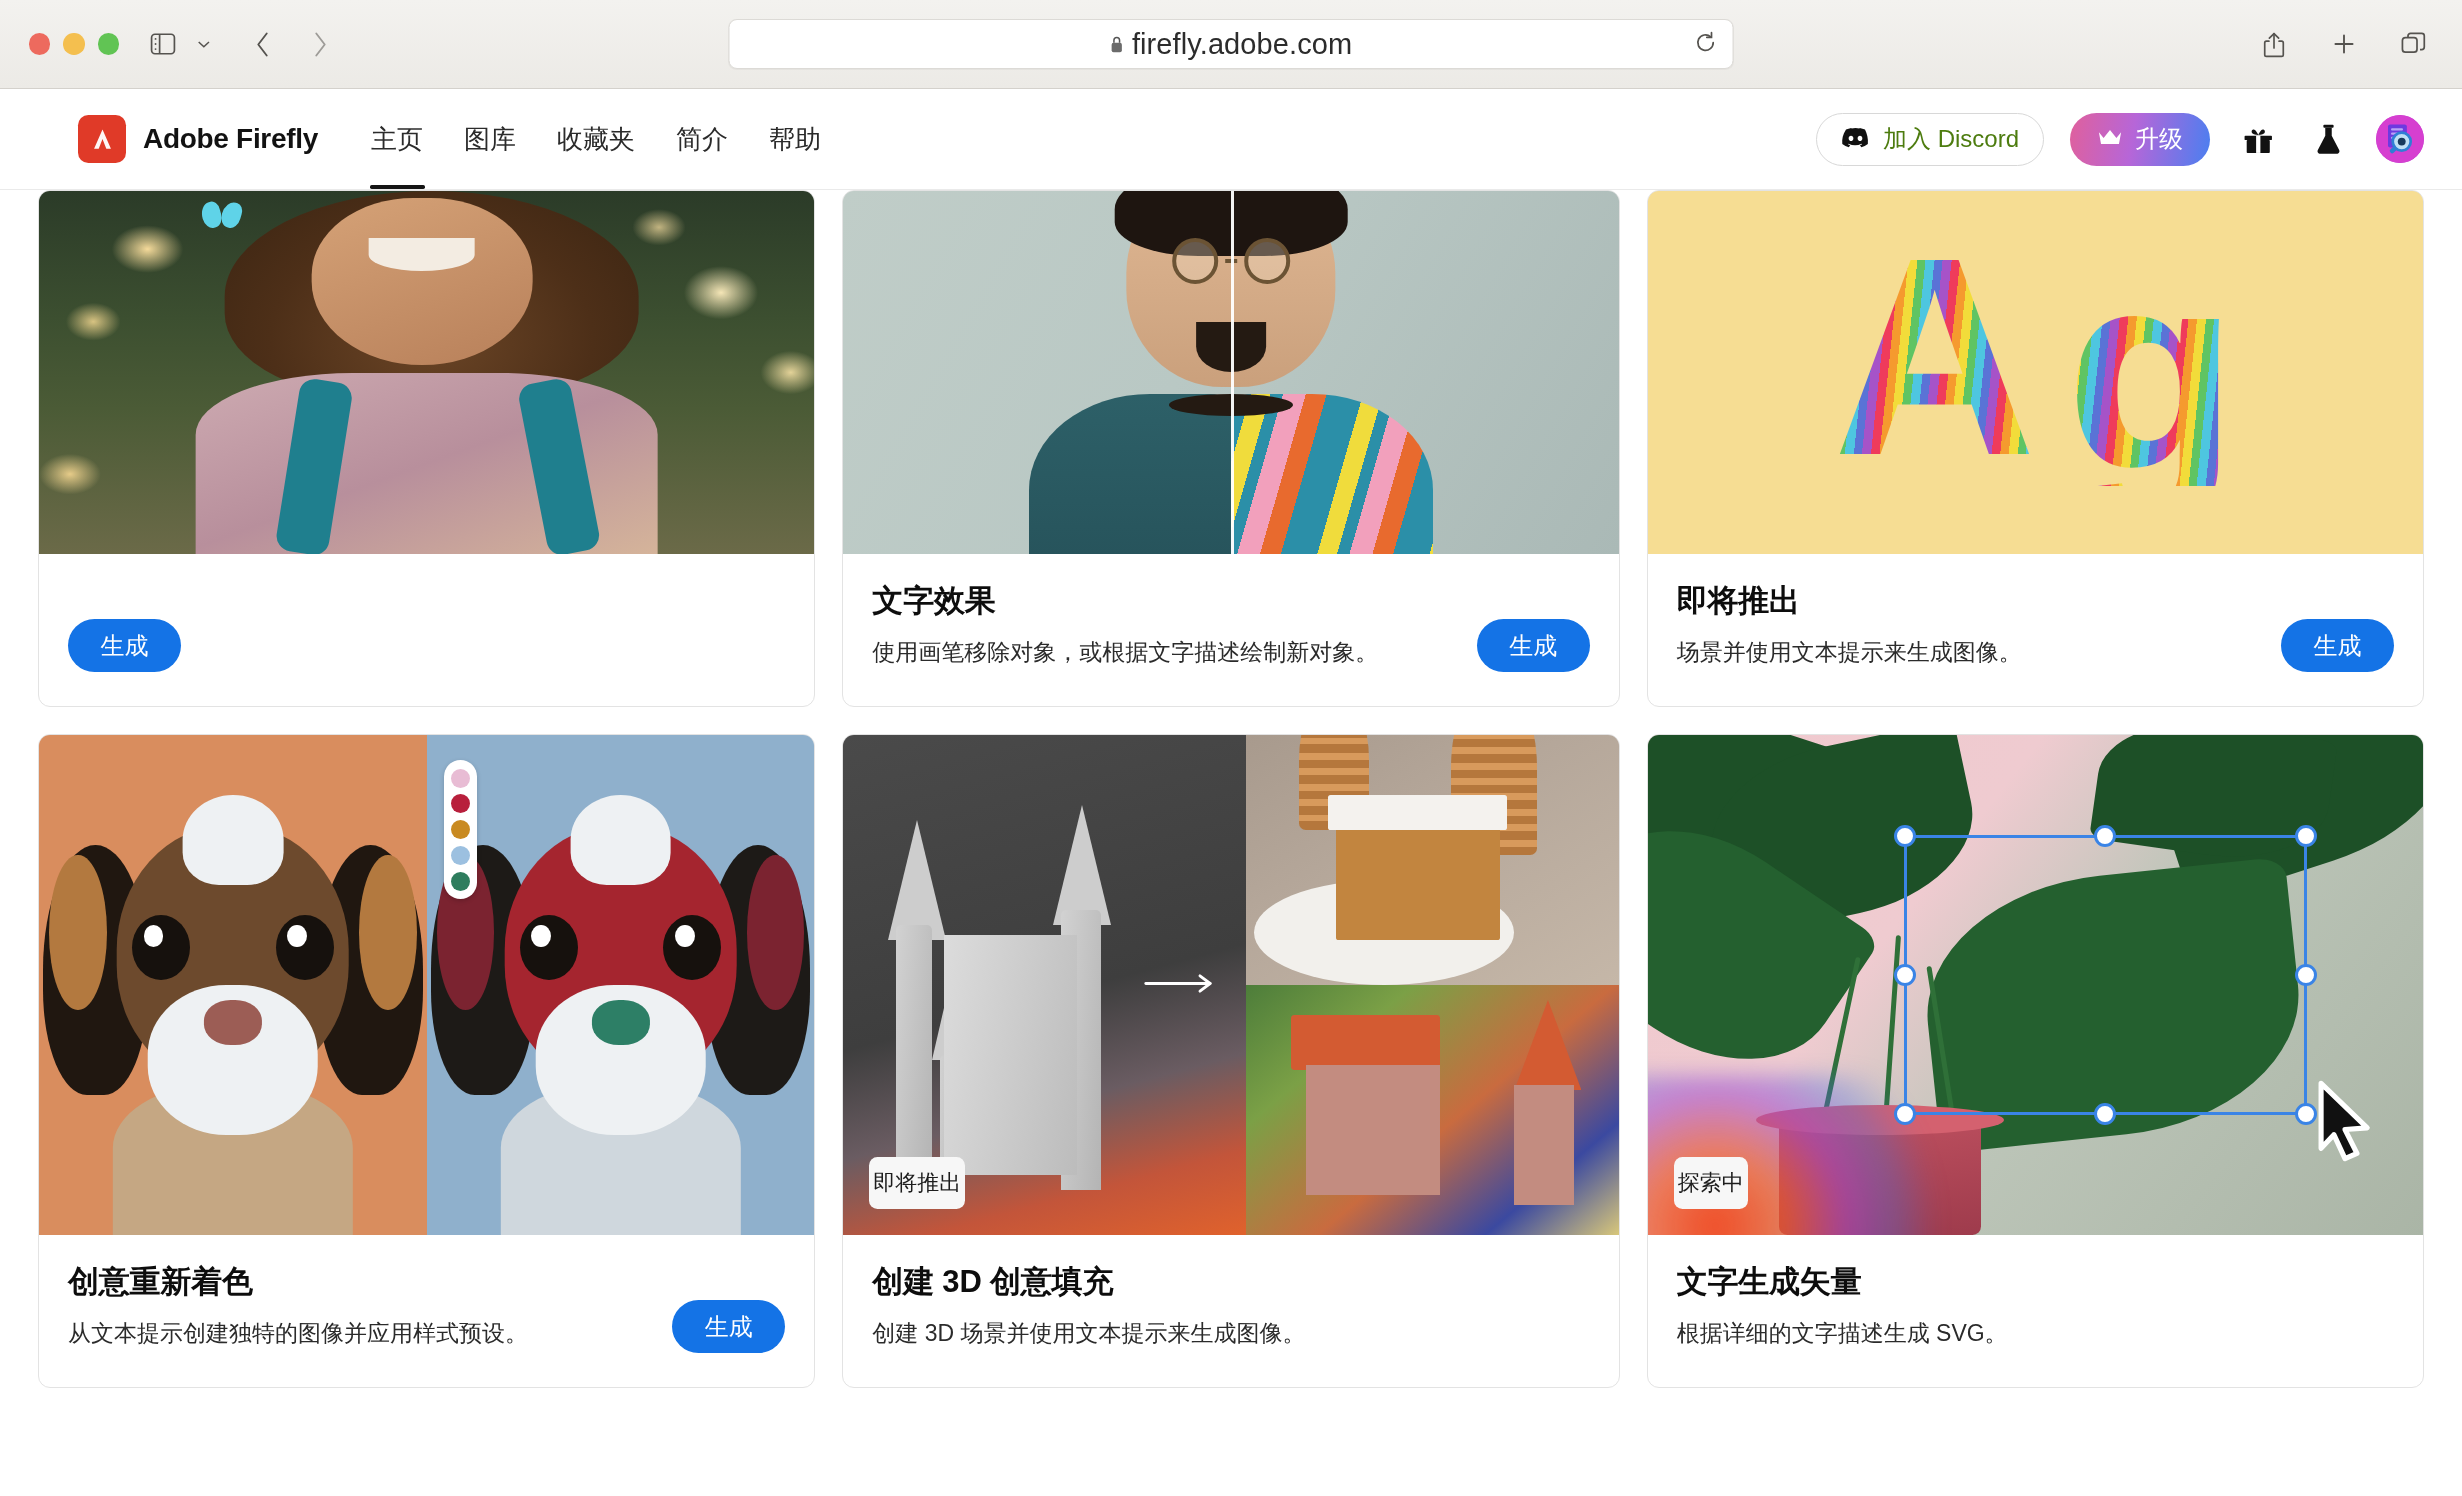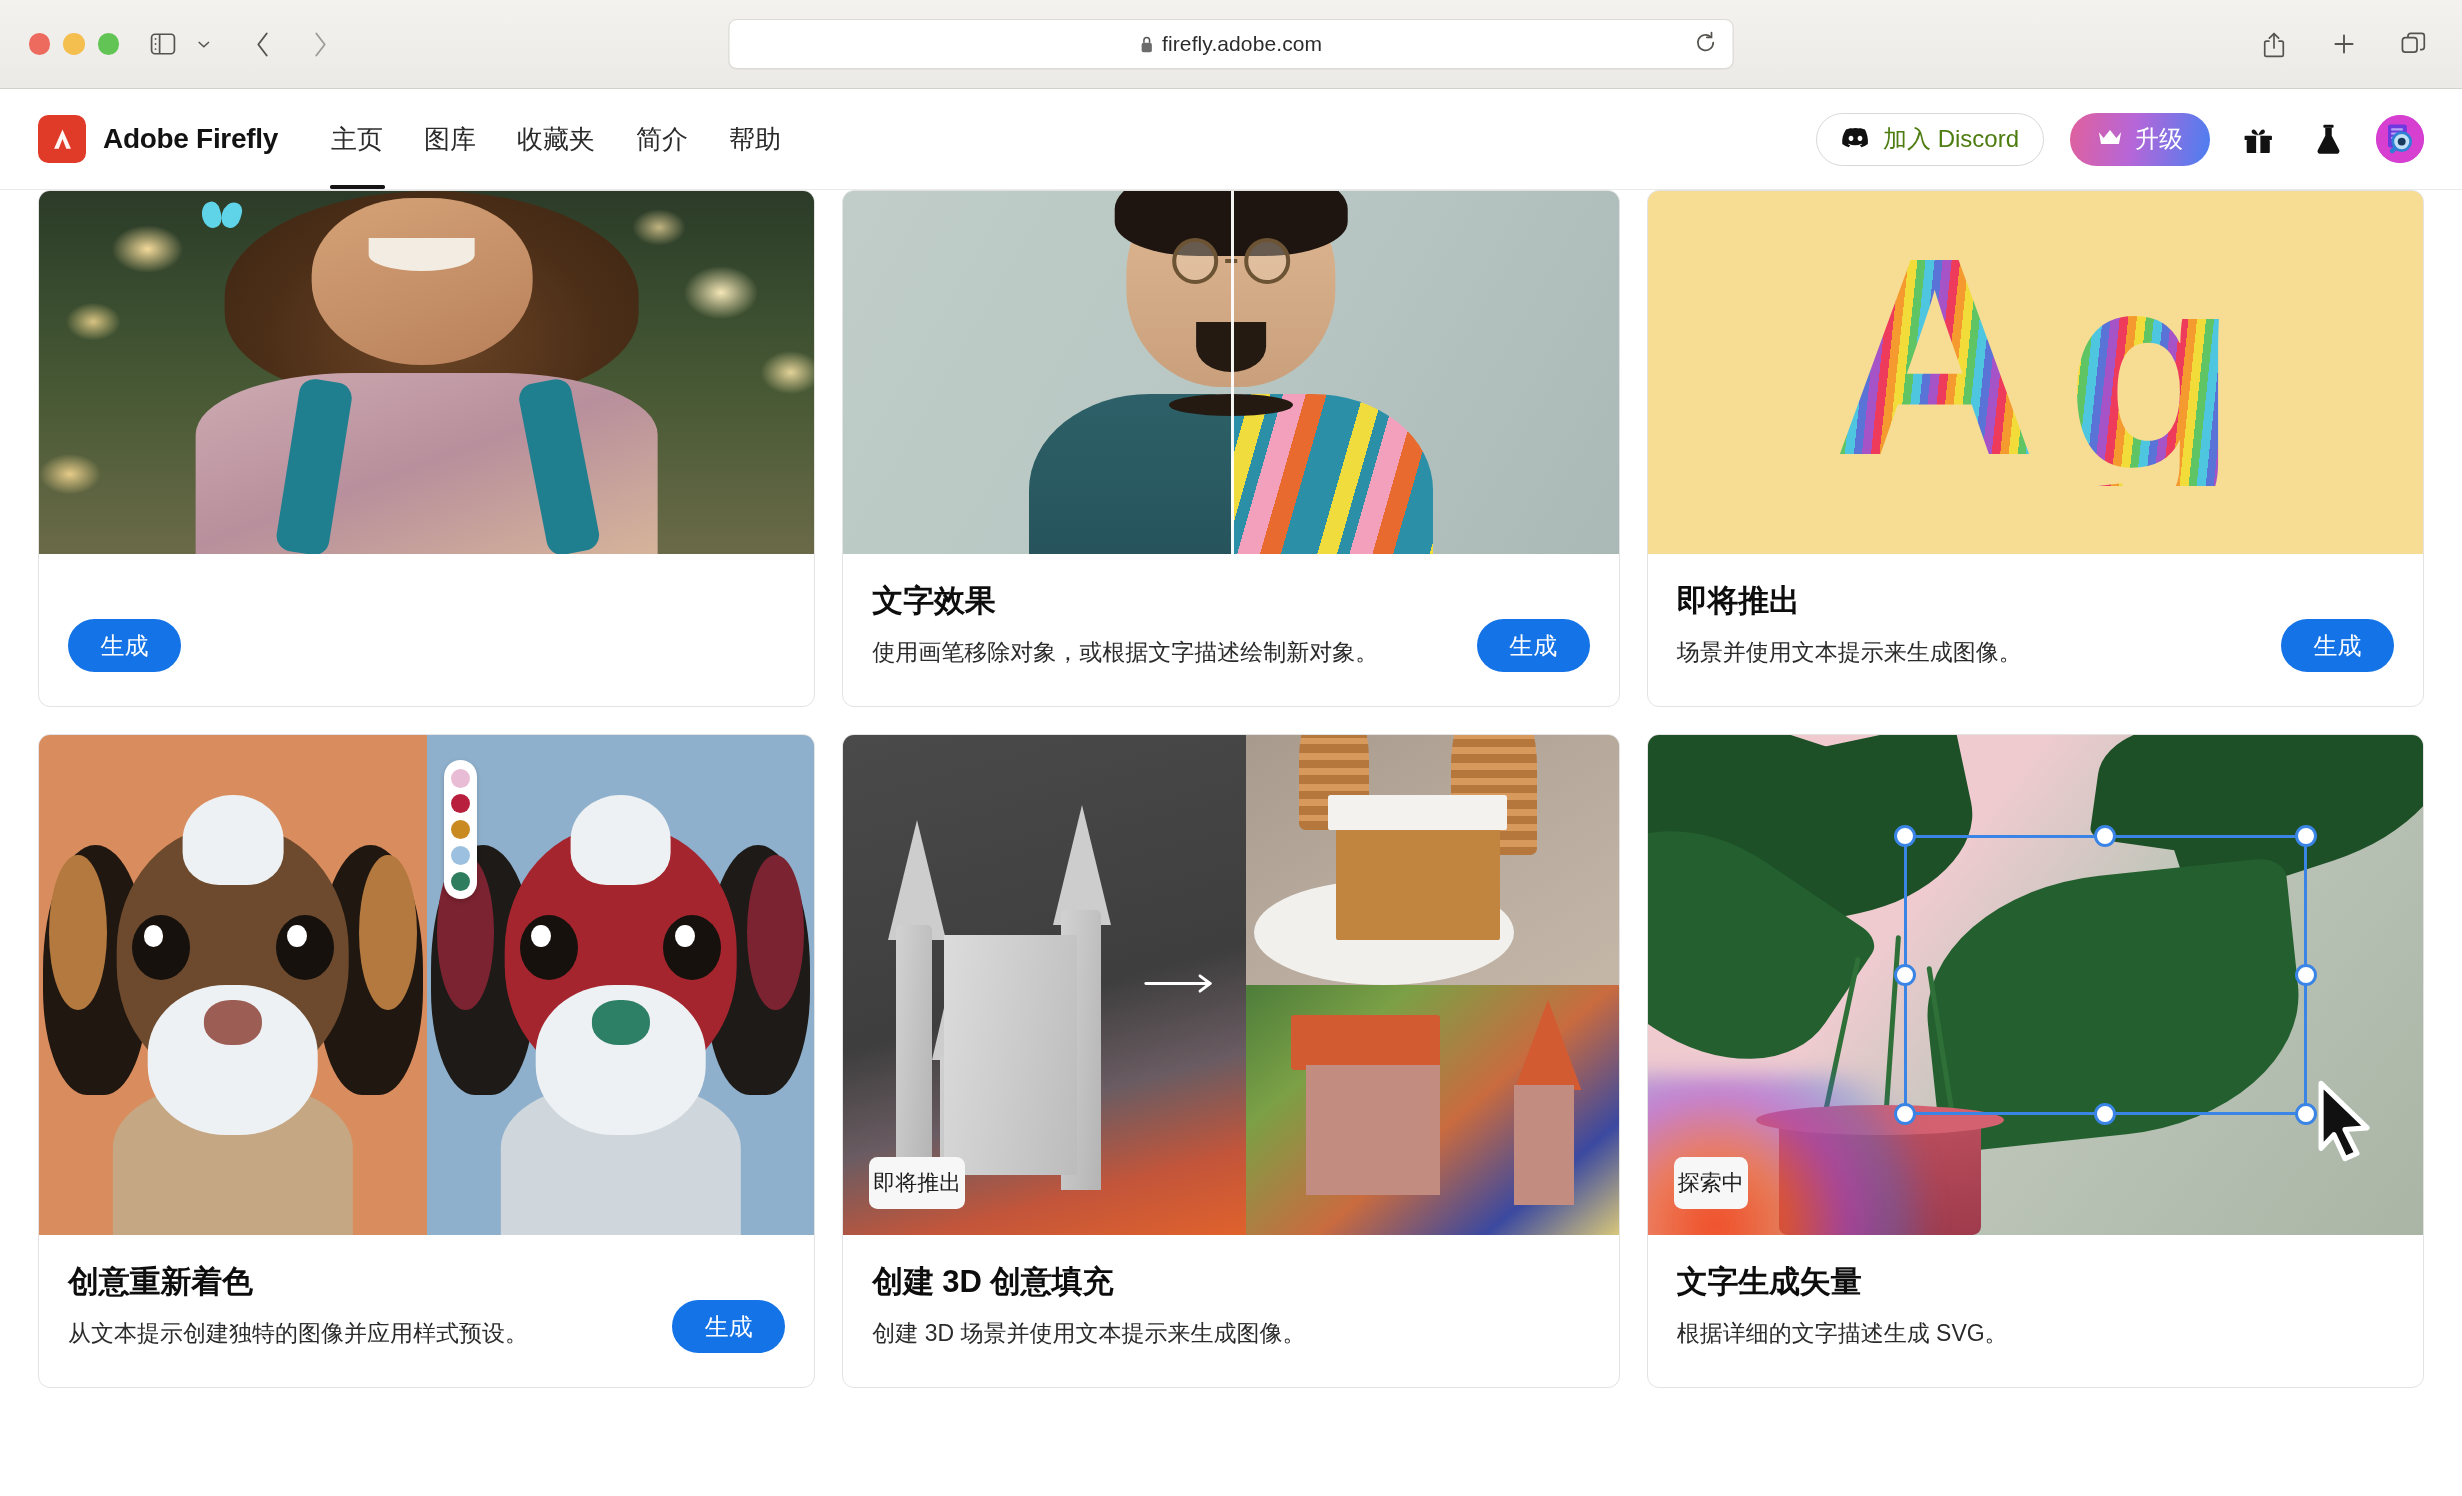--- a/index.html
+++ b/index.html
@@ -44,40 +44,40 @@
   .url-bar {
     height: 50px;
     background: #ffffff;
     border: 0.9px solid #dcdad6;
     border-radius: 8.5px;
     display: flex; align-items: center; justify-content: center;
     position: relative;
     box-shadow: 0 0.4px 0.9px rgba(0,0,0,0.04);
   }
   .url-text {
-    font-size: 21px;
+    font-size: 29px;
     color: #2c2c2c;
     letter-spacing: 0.1px;
   }
   .lock-icon { margin-right: 7.7px; display: flex; align-items: center; }
   .reload-btn { position: absolute; right: 15.4px; top: 50%; transform: translateY(-50%); }
 
   .chrome-right { margin-left: auto; display: flex; align-items: center; gap: 31px; }
 
   
   .ff-header {
     height: 101px;
     background: #ffffff;
     display: flex;
     align-items: center;
     padding: 0 38px;
     border-bottom: 0.9px solid #eaeaea;
     position: relative;
   }
-  .brand { display: flex; align-items: center; gap: 17px; margin-right: 32.5px; }
+  .brand { display: flex; align-items: center; gap: 17px; margin-right: 32.5px; margin-left: 40px; }
   .ff-logo {
     width: 48px; height: 48px;
     background: #e03a28;
     border-radius: 10.3px;
     display: flex; align-items: center; justify-content: center;
   }
   .brand-name {
     font-size: 28px;
     font-weight: bold;
     color: #121212;

